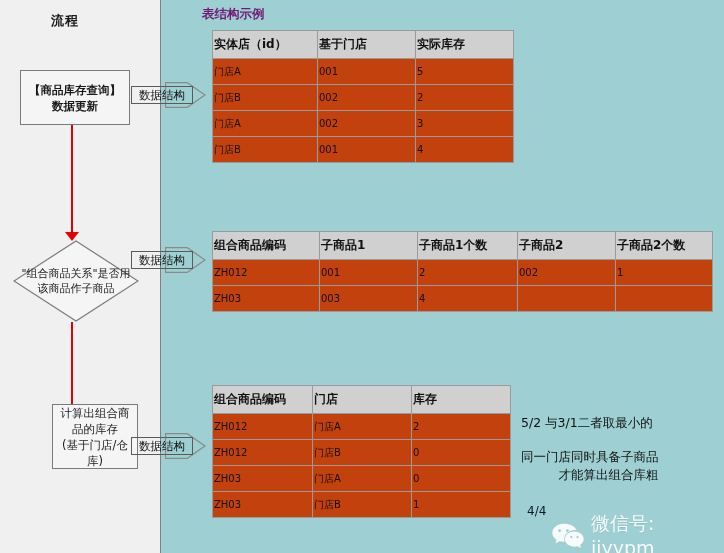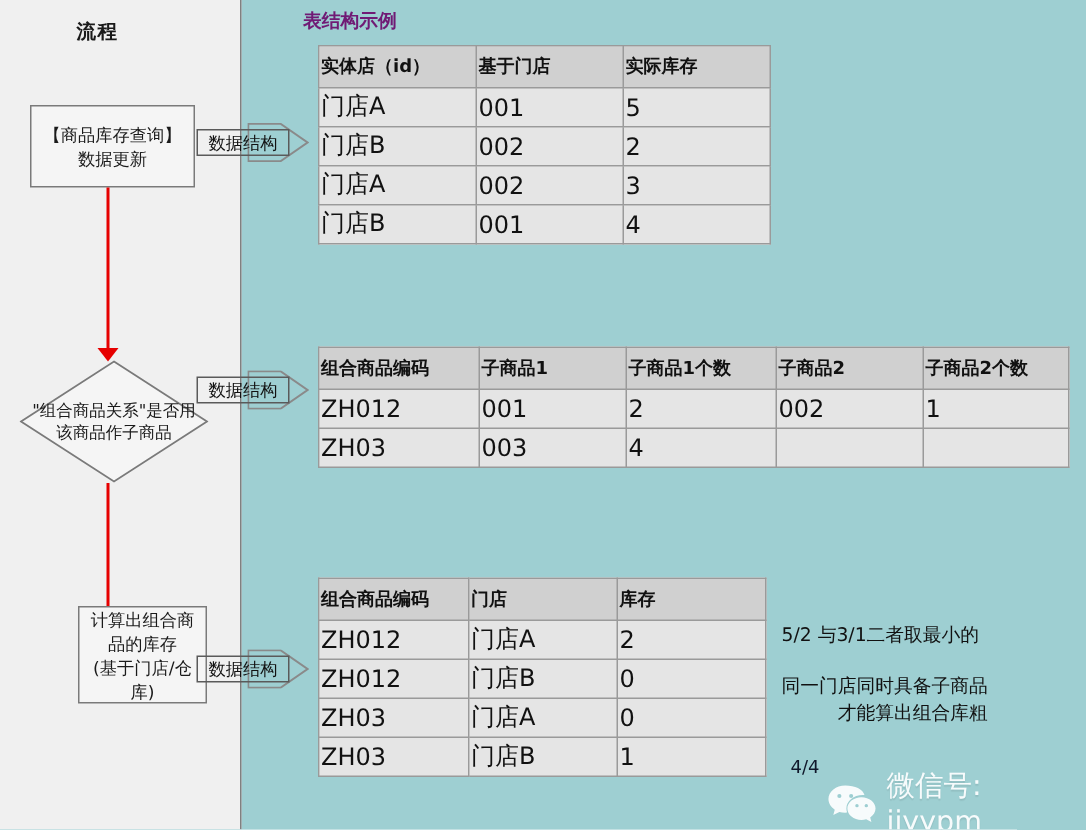--- a/index.html
+++ b/index.html
@@ -41,21 +41,21 @@
     border: 1px solid #7a7a7a;
     display: flex;
     align-items: center;
     justify-content: center;
     text-align: center;
     font-size: 11.5px;
     line-height: 16px;
     color: #1a1a1a;
     padding: 2px 4px;
   }
-  #box-update { left: 20px; top: 70px; width: 110px; height: 55px; }
+  #box-update { left: 20px; top: 70px; width: 110px; height: 55px; font-weight: bold; }
   #box-calc   { left: 20px; top: 404px; width: 86px; height: 65px; margin-left: 32px; }
 
   
   #diamond-wrap {
     position: absolute;
     left: 13px; top: 240px;
     width: 126px; height: 82px;
   }
   #diamond-shape {
     position: absolute;
@@ -144,22 +144,22 @@
     vertical-align: middle;
     color: #111;
   }
   table.grid th {
     background: #d0d0d0;
     font-size: 12px;
     font-weight: bold;
     height: 28px;
   }
   table.grid td {
-    background: #e5e5e5;
-    font-size: 16px;
+    background: #c2410c;
+    font-size: 10px;
     font-weight: normal;
     height: 26px;
   }
 
   #tbl-stock { left: 212px; top: 30px; width: 301px; }
   #tbl-stock col.c1 { width: 105px; }
   #tbl-stock col.c2 { width: 98px; }
   #tbl-stock col.c3 { width: 98px; }
 
   #tbl-combo { left: 212px; top: 231px; width: 500px; }

